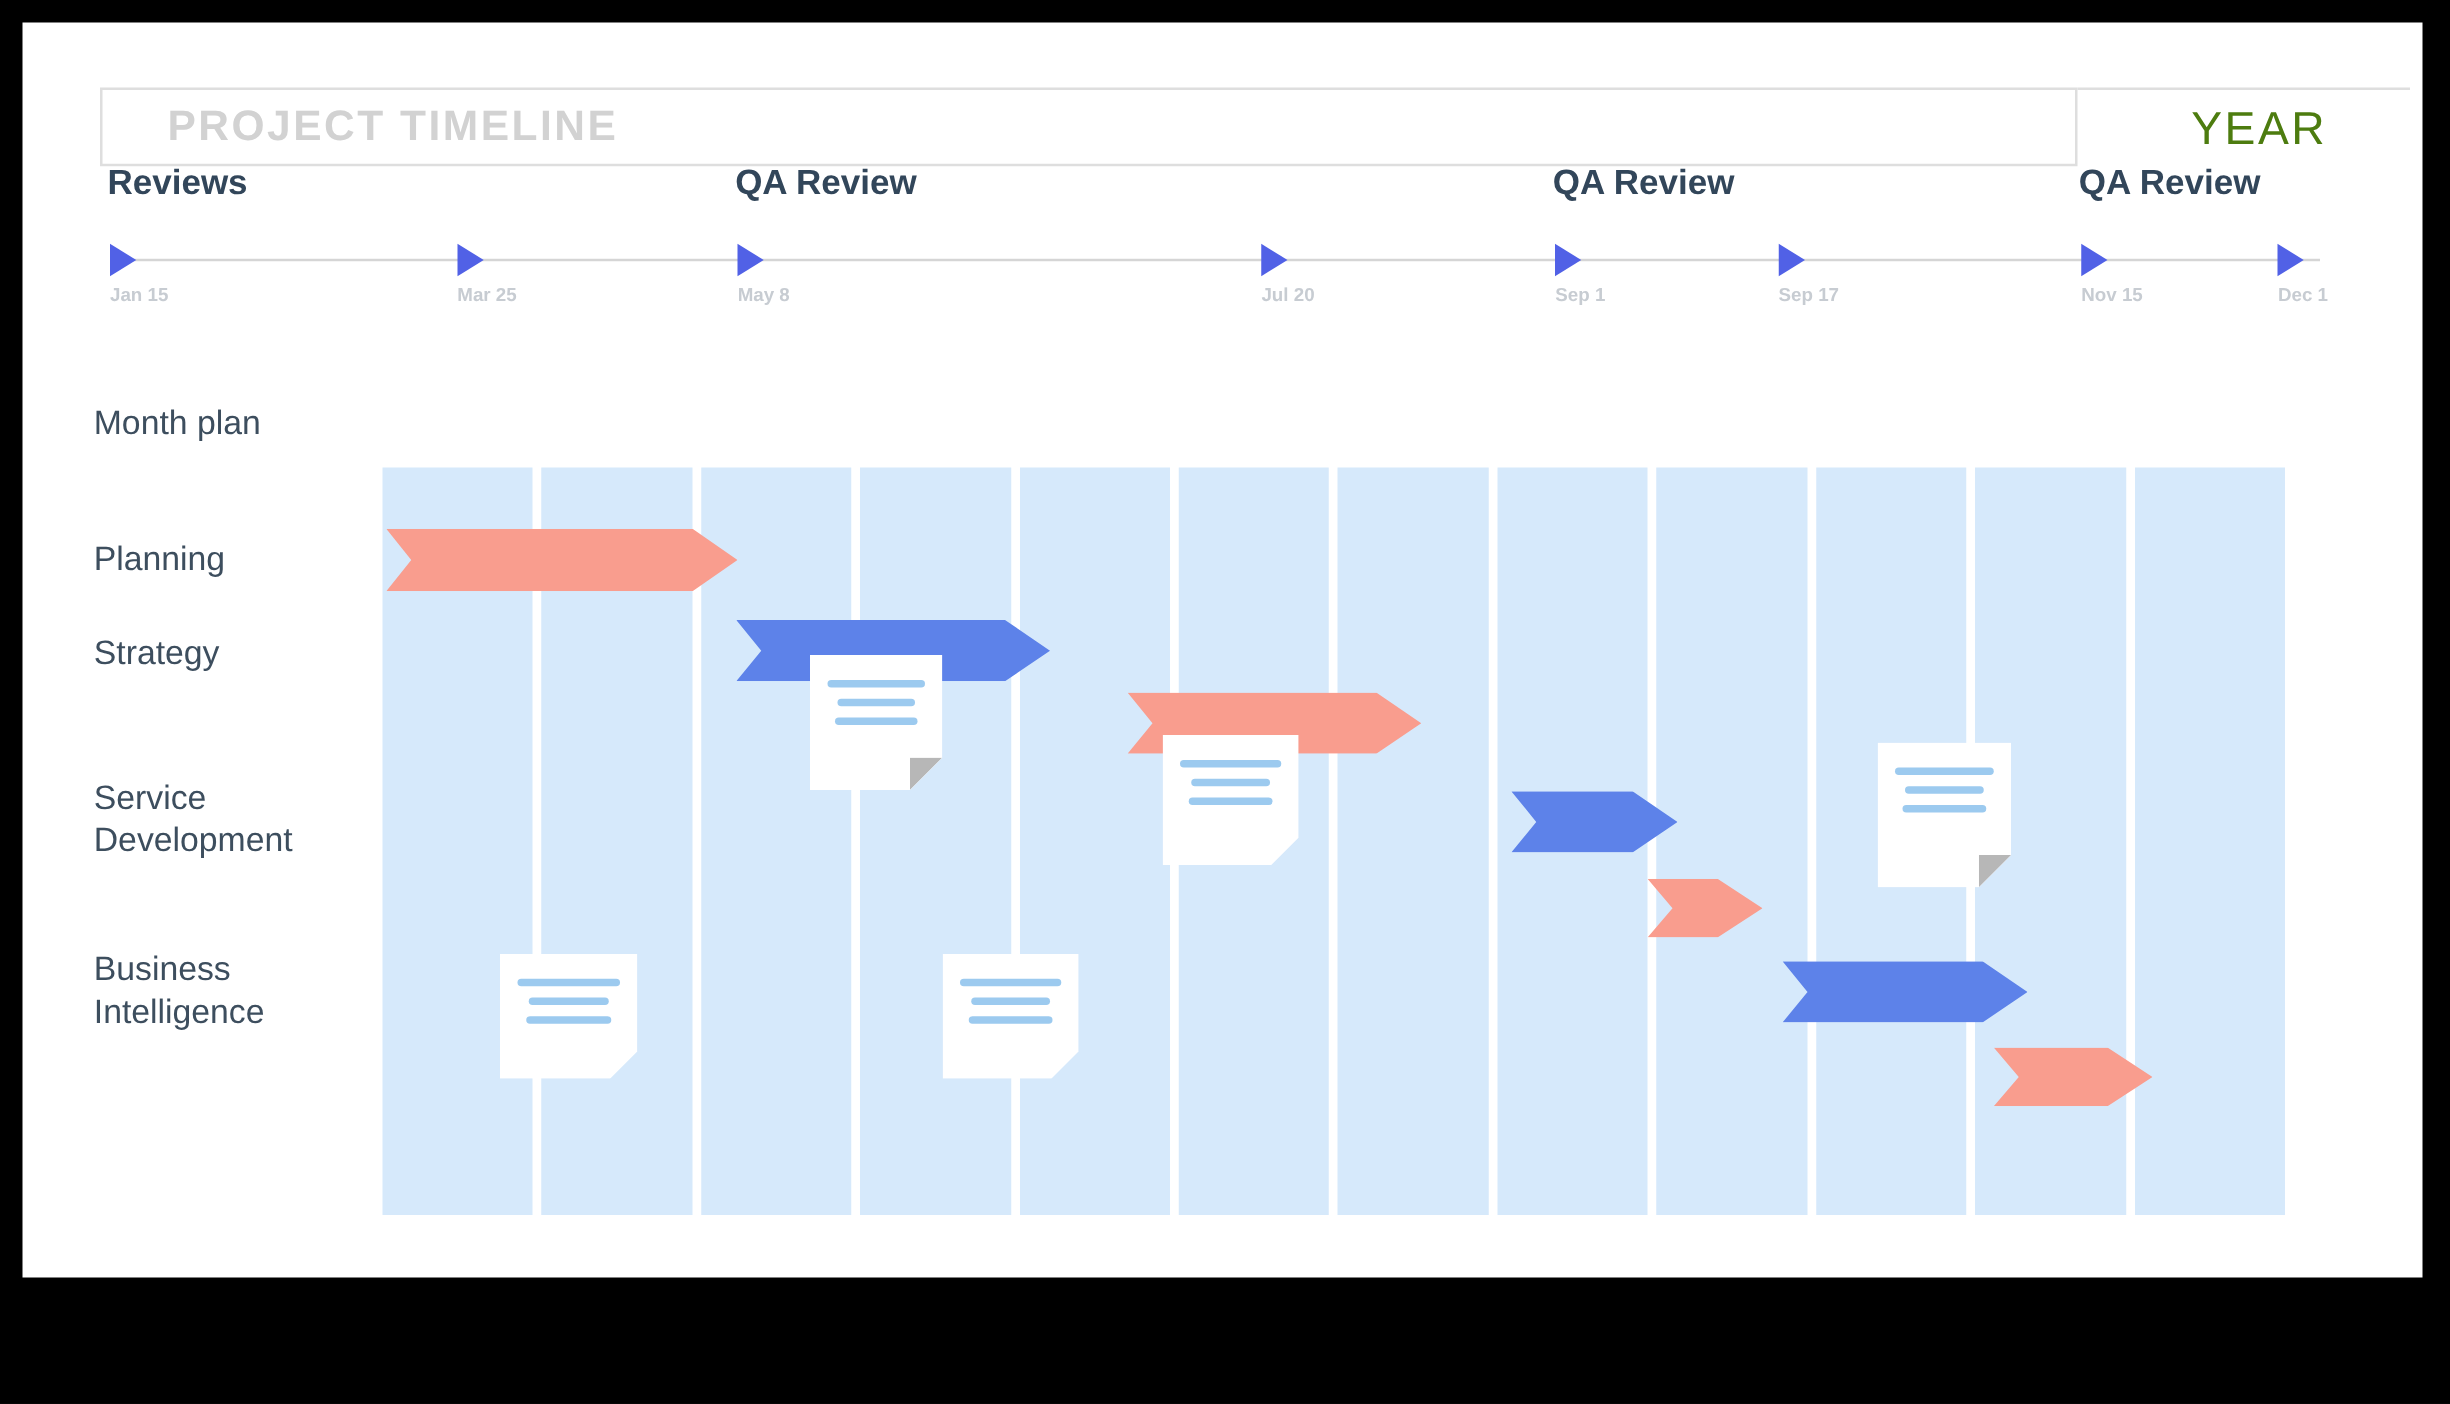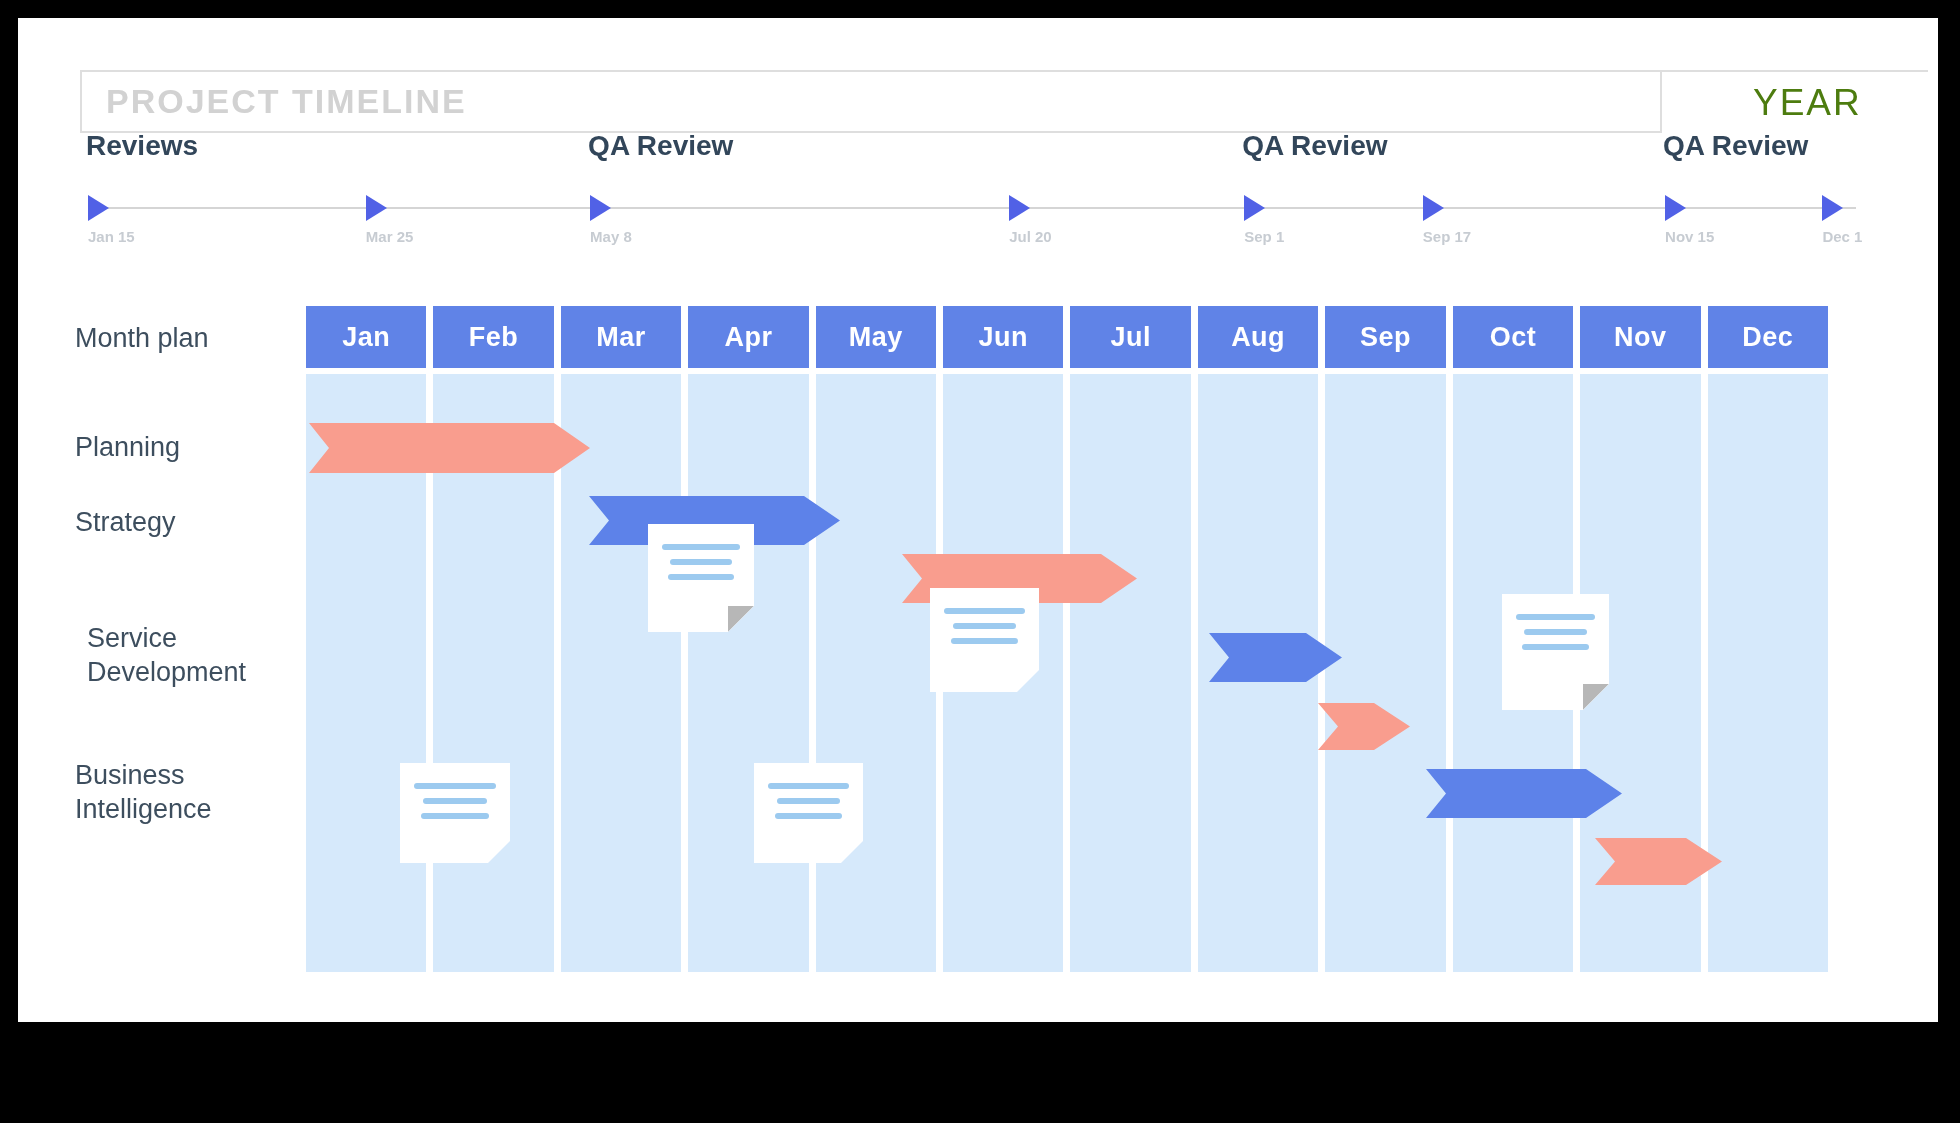--- a/index.html
+++ b/index.html
@@ -2,21 +2,21 @@
 <html><head>
 <meta charset="utf-8">
 <style>
   html,body{margin:0;padding:0;background:#000;}
   *{box-sizing:border-box;font-family:"Liberation Sans",sans-serif;}
   .frame{position:relative;width:1960px;height:1123px;background:#000;overflow:hidden;}
   .content{position:absolute;left:18px;top:18px;width:1920px;height:1004px;background:#ffffff;}
 
   
   .title-box{position:absolute;left:62px;top:52px;width:1582px;height:63px;
-    border:2px solid #dedede;display:flex;align-items:center;padding-left:24px;}
+    border:2px solid #dedede;display:flex;align-items:center;padding-left:52px;}
   .title-text{font-size:34px;font-weight:600;letter-spacing:2px;color:#d2d2d2;}
   .title-rule{position:absolute;left:1644px;top:52px;width:266px;height:2px;background:#dedede;}
   .year-text{position:absolute;left:1735px;top:64px;font-size:37px;font-weight:500;
     letter-spacing:2px;color:#4d7c0f;}
 
   
   .timeline{position:absolute;left:70px;top:112px;width:1768px;height:135px;}
   .tl-line{position:absolute;left:0;top:77px;width:100%;height:2px;background:#d5d5d5;}
   .milestone{position:absolute;top:0;height:130px;width:2px;}
   .ms-label{position:absolute;top:0;left:-2px;white-space:nowrap;font-size:28px;
@@ -96,34 +96,20 @@
           <div class="ms-label">QA Review</div>
           <div class="ms-tri"></div>
           <div class="ms-date">Nov 15</div>
         </div>
         <div class="milestone" style="left: 98.1%;">
           <div class="ms-tri"></div>
           <div class="ms-date">Dec 1</div>
         </div>
       </div>
 
-    <div class="months-row">
-        <div class="month-cell">Jan</div>
-        <div class="month-cell">Feb</div>
-        <div class="month-cell">Mar</div>
-        <div class="month-cell">Apr</div>
-        <div class="month-cell">May</div>
-        <div class="month-cell">Jun</div>
-        <div class="month-cell">Jul</div>
-        <div class="month-cell">Aug</div>
-        <div class="month-cell">Sep</div>
-        <div class="month-cell">Oct</div>
-        <div class="month-cell">Nov</div>
-        <div class="month-cell">Dec</div>
-      </div>
     <div class="cols-row">
         <div class="grid-col"></div>
         <div class="grid-col"></div>
         <div class="grid-col"></div>
         <div class="grid-col"></div>
         <div class="grid-col"></div>
         <div class="grid-col"></div>
         <div class="grid-col"></div>
         <div class="grid-col"></div>
         <div class="grid-col"></div>
@@ -170,21 +156,21 @@
     <div id="row-labels">
         <div class="row-label" style="top: 303px;">
           <div>Month plan</div>
         </div>
         <div class="row-label" style="top: 412px;">
           <div>Planning</div>
         </div>
         <div class="row-label" style="top: 487px;">
           <div>Strategy</div>
         </div>
-        <div class="row-label" style="top: 603px; margin-left: 12px;">
+        <div class="row-label" style="top: 603px;">
           <div>Service</div>
           <div>Development</div>
         </div>
         <div class="row-label" style="top: 740px;">
           <div>Business</div>
           <div>Intelligence</div>
         </div>
       </div>
 
   </div>

